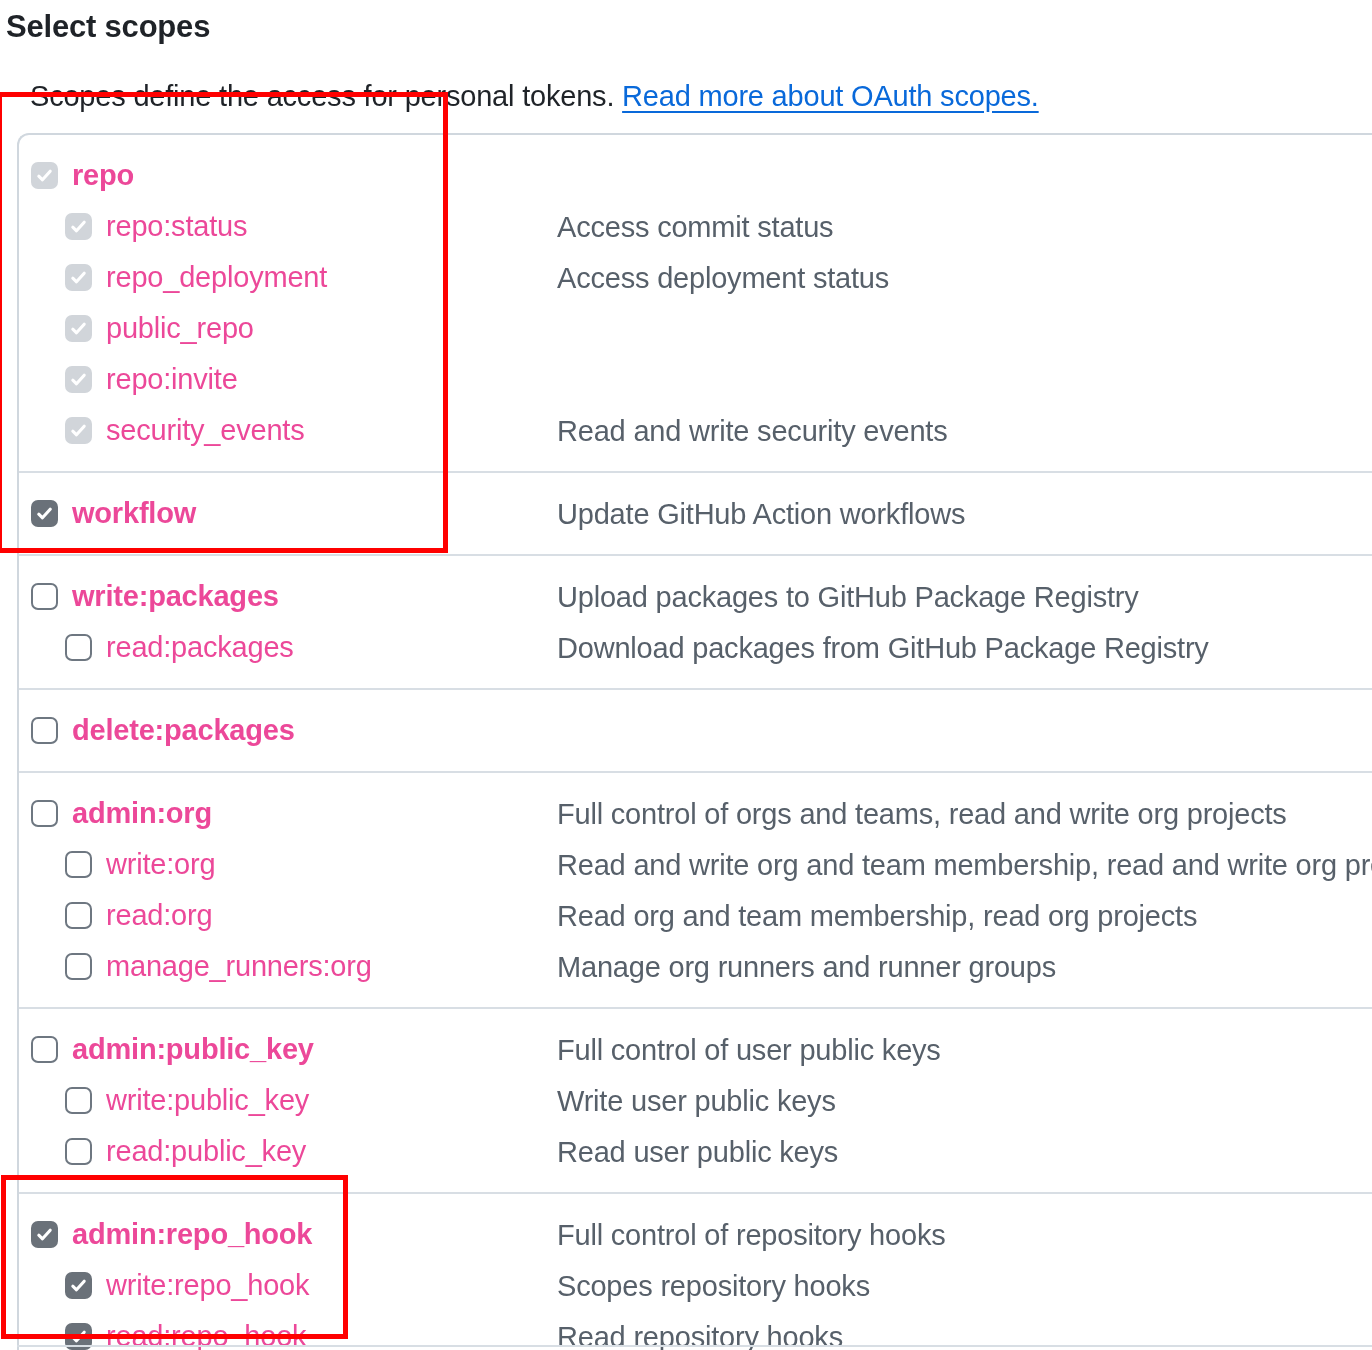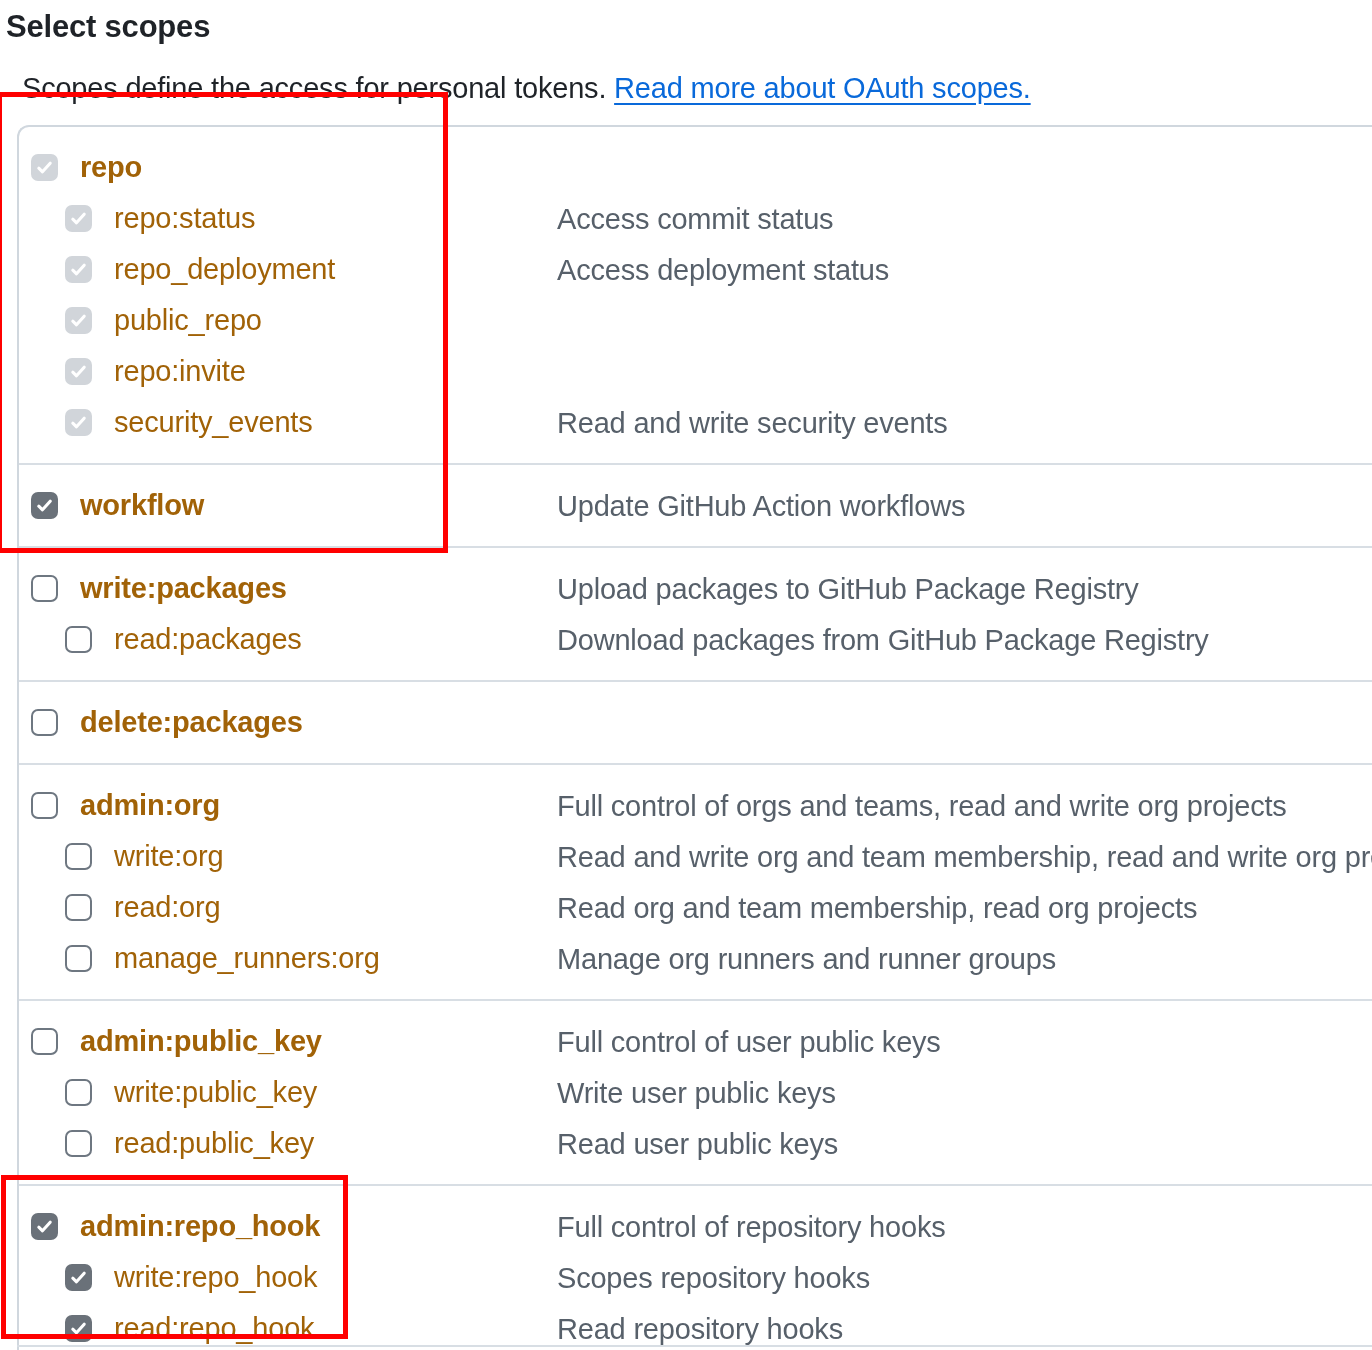--- a/index.html
+++ b/index.html
@@ -9,21 +9,21 @@
     background: #ffffff; color: #1f2328;
     font-family: "Liberation Sans", sans-serif;
     font-size: 29px; letter-spacing: -0.2px; line-height: 1.25;
   }
 
   .page-title {
     margin: 0; padding: 7px 0 0 6px;
     font-size: 31px; font-weight: 700; line-height: 40px; color: #1f2328;
   }
   .subtitle {
-    margin: 8px; padding: 13px 0 0 14px;
+    margin: 16px; padding: 13px 0 0 14px;
     font-size: 29px; line-height: 40px; color: #1f2328;
   }
   .subtitle a {
     color: #0969da; text-decoration: underline; text-underline-offset: 5px; cursor: pointer;
   }
 
   .scopes-card {
     margin: 17px 0 0 17px;
     width: 1500px; height: 1400px;
     border: 2px solid #d0d7de; border-bottom: none; border-right: none;
@@ -43,21 +43,21 @@
   .checkbox {
     width: 27px; height: 27px; flex: none;
     margin-right: 14px; border-radius: 7px;
     display: flex; align-items: center; justify-content: center;
   }
   .checkbox svg { width: 19px; height: 19px; display: block; }
   .checkbox.unchecked { background: #fff; border: 2px solid #6e7781; }
   .checkbox.checked { background: #6a7179; }
   .checkbox.disabled-checked { background: #d1d5da; }
 
-  .scope-label { color: #a16207; white-space: nowrap; margin-left: 8px; }
+  .scope-label { color: #ec4899; white-space: nowrap; }
   .scope-row.top .scope-label { font-weight: 700; }
 
   .scope-desc {
     position: absolute; left: 538px; top: 50%; transform: translateY(-50%);
     color: #57606a; white-space: nowrap;
   }
 
   .annot {
     position: absolute; border: 5px solid #ff0000;
     pointer-events: none; background: transparent;

